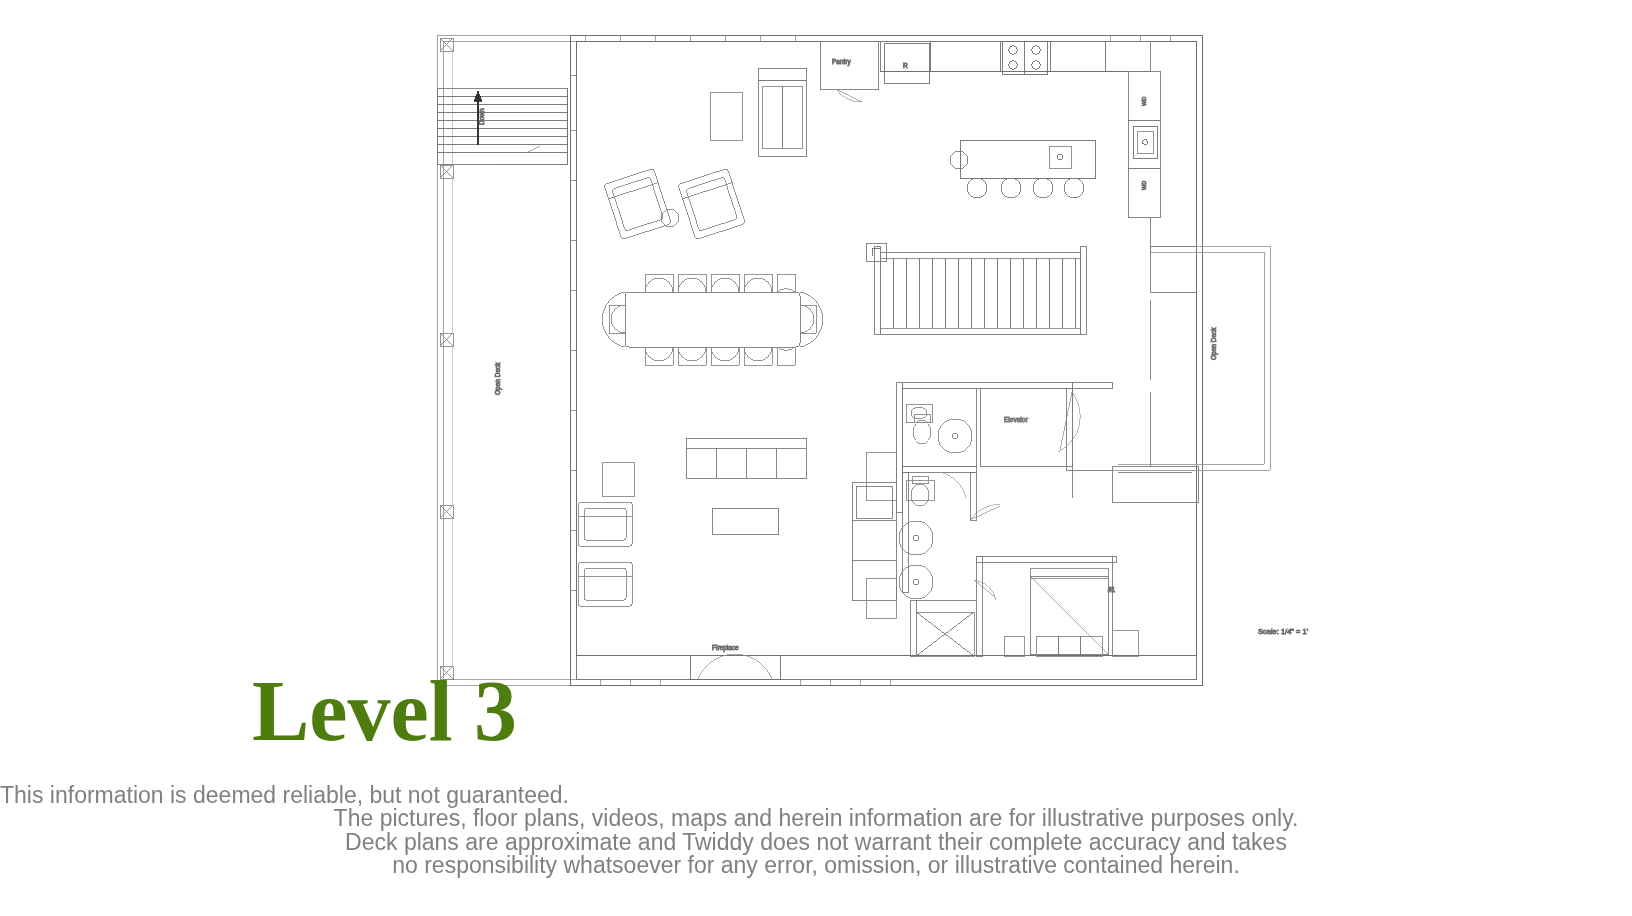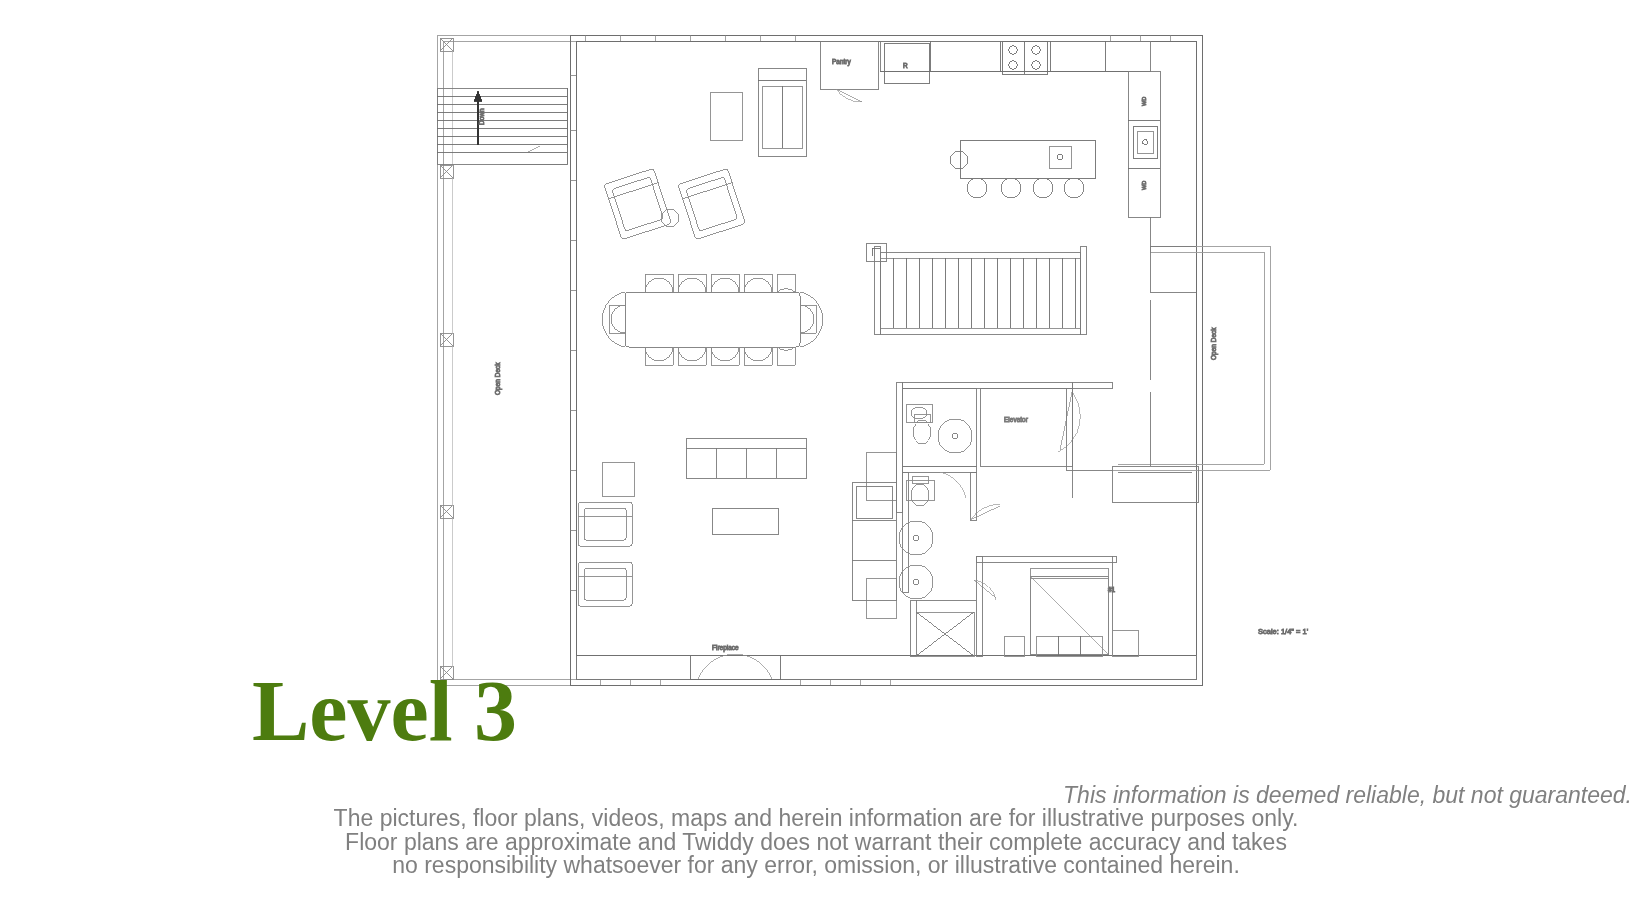--- a/index.html
+++ b/index.html
@@ -48,21 +48,21 @@
     color: #808080;
     font-size: 23px;
     line-height: 1.02;
     font-family: "Liberation Sans", sans-serif;
     white-space: nowrap;
   }
   #disclaimer div {
     padding: 0;
     margin: 0;
   }
-  #disclaimer .l1 { text-align: right; font-style: italic; }
+  #disclaimer .l1 { text-align: left; }
   #disclaimer .l2, #disclaimer .l3, #disclaimer .l4 { text-align: center; }
 </style>
 </head>
 <body>
 
 <div id="floorplan-wrap">
 <svg id="plan" width="1632" height="700" viewBox="0 0 1632 700" xmlns="http://www.w3.org/2000/svg">
   <g fill="none" stroke="#6e6e6e" stroke-width="0.9" shape-rendering="crispEdges">
 
     <g stroke="#9a9a9a">
@@ -417,15 +417,15 @@
 
   </g>
 </svg>
 </div>
 
 <div id="level-title">Level 3</div>
 
 <div id="disclaimer">
   <div class="l1">This information is deemed reliable, but not guaranteed.</div>
   <div class="l2">The pictures, floor plans, videos, maps and herein information are for illustrative purposes only.</div>
-  <div class="l3">Floor plans are approximate and Twiddy does not warrant their complete accuracy and takes</div>
+  <div class="l3">Deck plans are approximate and Twiddy does not warrant their complete accuracy and takes</div>
   <div class="l4">no responsibility whatsoever for any error, omission, or illustrative contained herein.</div>
 </div>
 
 </body></html>

